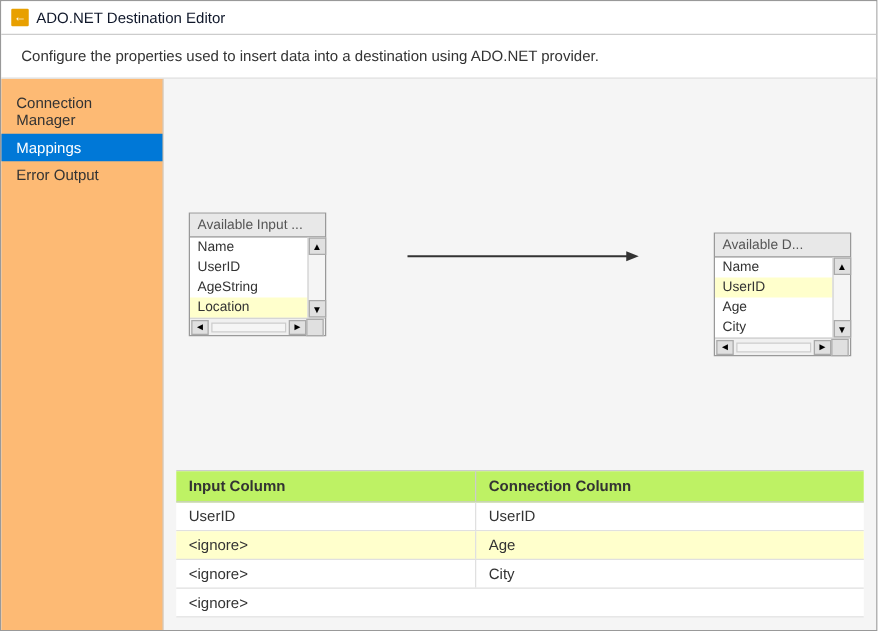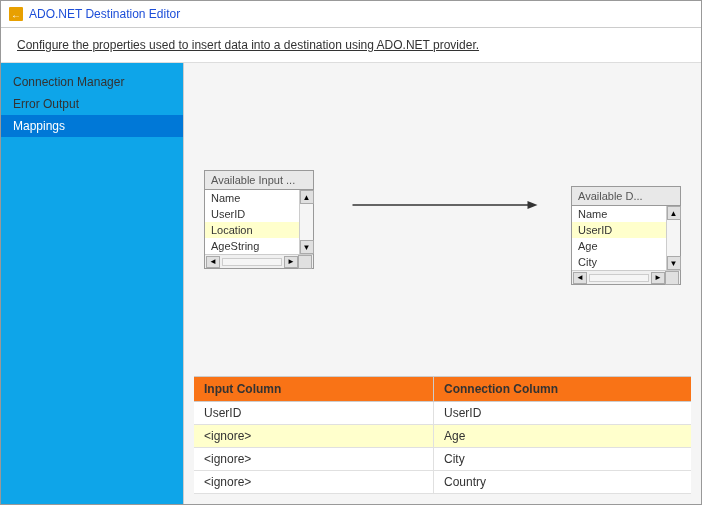--- a/index.html
+++ b/index.html
@@ -34,38 +34,37 @@
       border-radius: 1px;
       display: flex;
       align-items: center;
       justify-content: center;
       font-size: 9px;
       color: white;
       font-weight: bold;
     }
     .title-bar-text {
       font-size: 12px;
-      color: #1d4ed8;
+      color: #0f172a;
     }
     .description-bar {
       background: #fff;
       padding: 10px 16px;
       font-size: 12px;
       color: #333;
       border-bottom: 1px solid #ddd;
-      text-decoration: underline;
     }
     .main-content {
       display: flex;
       flex: 1;
       overflow: hidden;
     }
     .sidebar {
-      width: 183px;
-      background: #0ea5e9;
+      width: 130px;
+      background: #fdba74;
       border-right: 1px solid #ccc;
       padding: 8px 0;
     }
     .sidebar-item {
       padding: 4px 12px;
       font-size: 12px;
       color: #333;
       cursor: pointer;
     }
     .sidebar-item.active {
@@ -180,21 +179,21 @@
       align-items: center;
       justify-content: center;
     }
     .table-area {
       background: #fff;
       border-top: 1px solid #ccc;
       margin: 0 10px 10px 10px;
     }
     .table-header {
       display: flex;
-      background: #f97316;
+      background: #bef264;
       border-bottom: 1px solid #ccc;
     }
     .table-header-cell {
       padding: 5px 10px;
       font-size: 12px;
       font-weight: 600;
       color: #333;
       border-right: 1px solid #ccc;
     }
     .table-header-cell:first-child { width: 240px; }
@@ -236,43 +235,43 @@
   <div class="description-bar">
     <span>Configure the properties used to insert data into a destination using ADO.NET provider.</span>
   </div>
 
   <div class="main-content">
 
     <div class="sidebar">
       <div class="sidebar-item">
         <span>Connection Manager</span>
       </div>
+      <div class="sidebar-item active">
+        <span>Mappings</span>
+      </div>
       <div class="sidebar-item">
         <span>Error Output</span>
-      </div>
-      <div class="sidebar-item active">
-        <span>Mappings</span>
       </div>
     </div>
 
     <div class="content-area">
 
       <div class="mapping-area">
         <div class="boxes-wrapper">
 
           <div class="listbox" style="position:relative;z-index:1;">
             <div class="listbox-header">
               <span>Available Input ...</span>
             </div>
             <div class="listbox-row">
               <div class="listbox-items">
                 <div class="listbox-item">Name</div>
                 <div class="listbox-item">UserID</div>
+                <div class="listbox-item">AgeString</div>
                 <div class="listbox-item selected">Location</div>
-                <div class="listbox-item">AgeString</div>
               </div>
               <div class="scrollbar-v">
                 <div class="scroll-btn">▲</div>
                 <div class="scroll-track"></div>
                 <div class="scroll-btn">▼</div>
               </div>
             </div>
             <div class="listbox-h-scroll">
               <div class="scroll-h-btn">◄</div>
               <div class="scroll-h-track"></div>
@@ -327,18 +326,17 @@
         <div class="table-row highlighted">
           <div class="table-cell">&lt;ignore&gt;</div>
           <div class="table-cell">Age</div>
         </div>
         <div class="table-row">
           <div class="table-cell">&lt;ignore&gt;</div>
           <div class="table-cell">City</div>
         </div>
         <div class="table-row">
           <div class="table-cell">&lt;ignore&gt;</div>
-          <div class="table-cell">Country</div>
         </div>
       </div>
     </div>
   </div>
 </div>
 
 </body></html>

